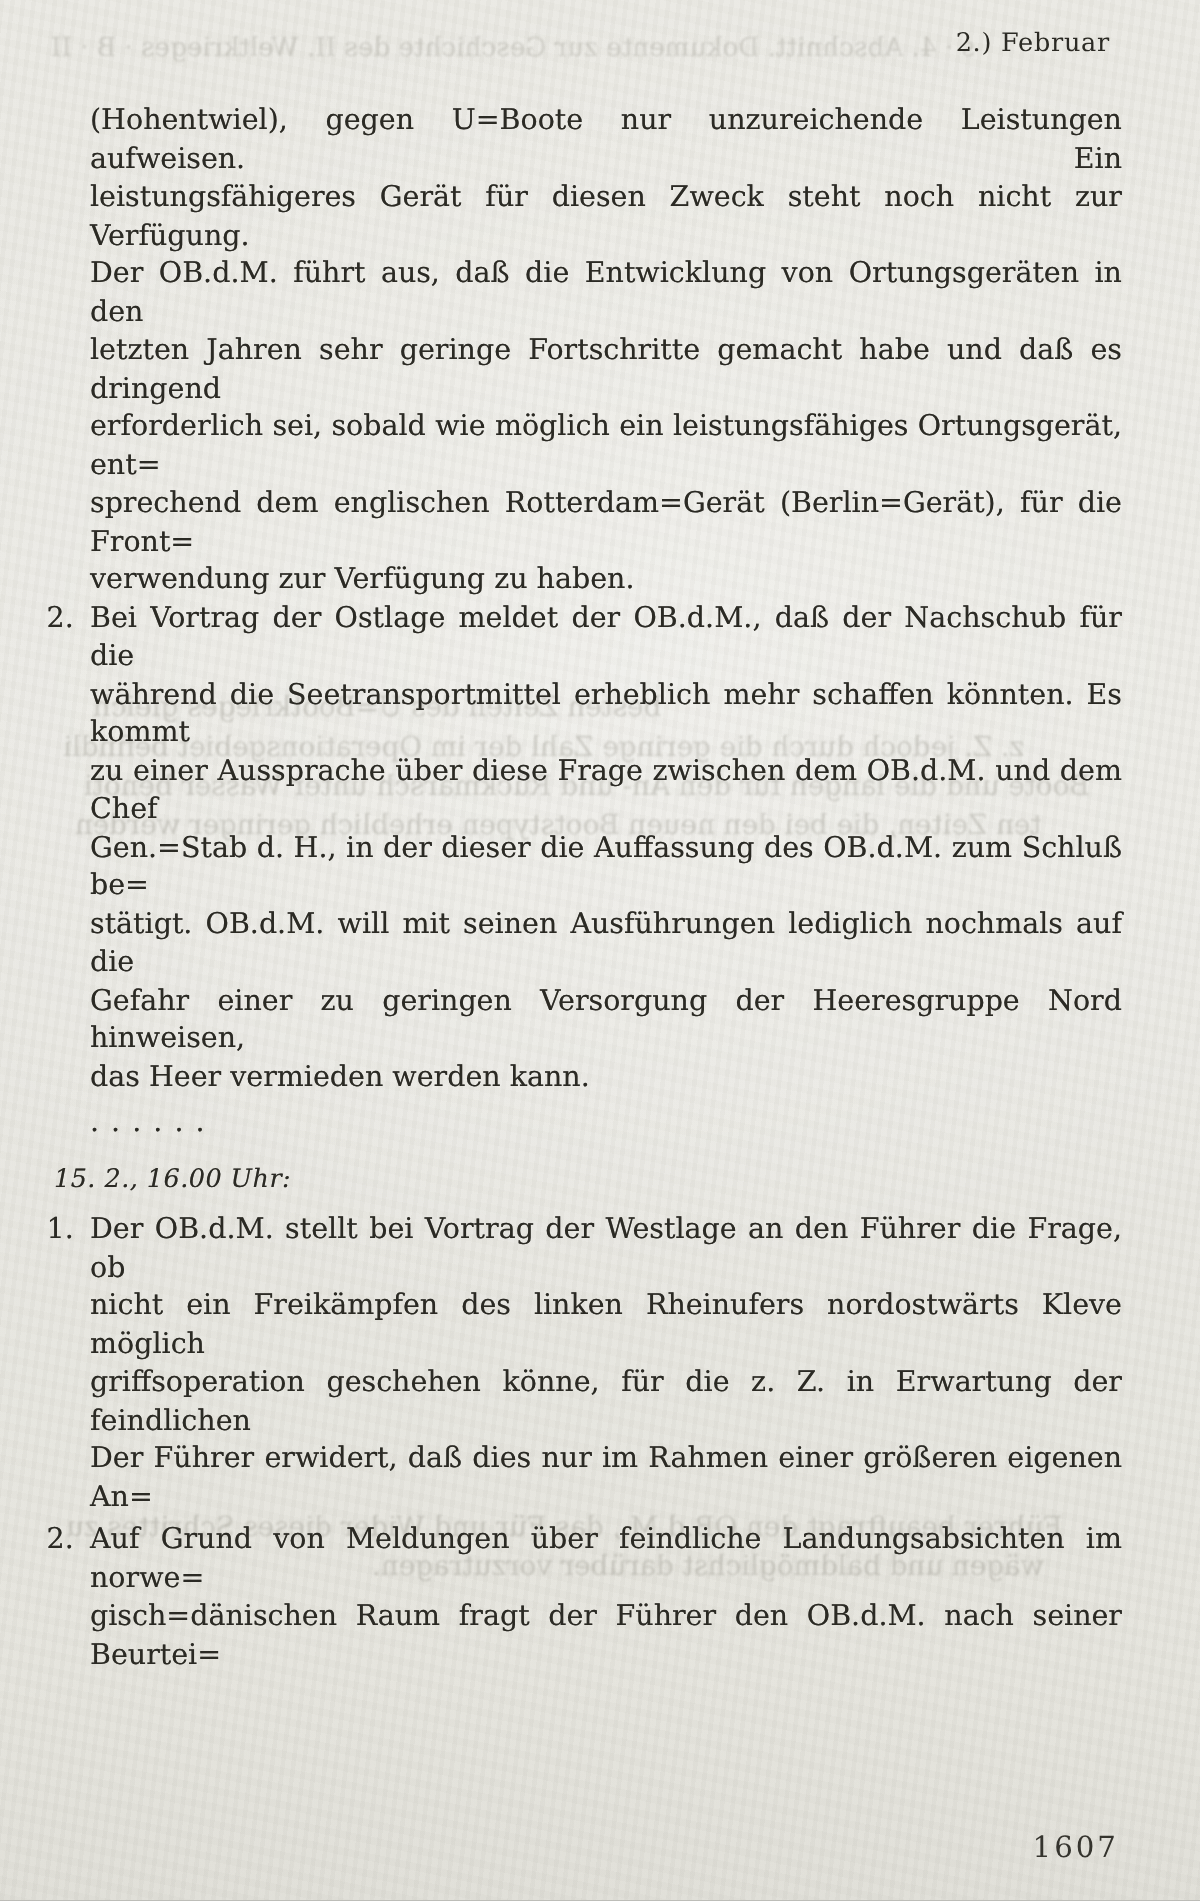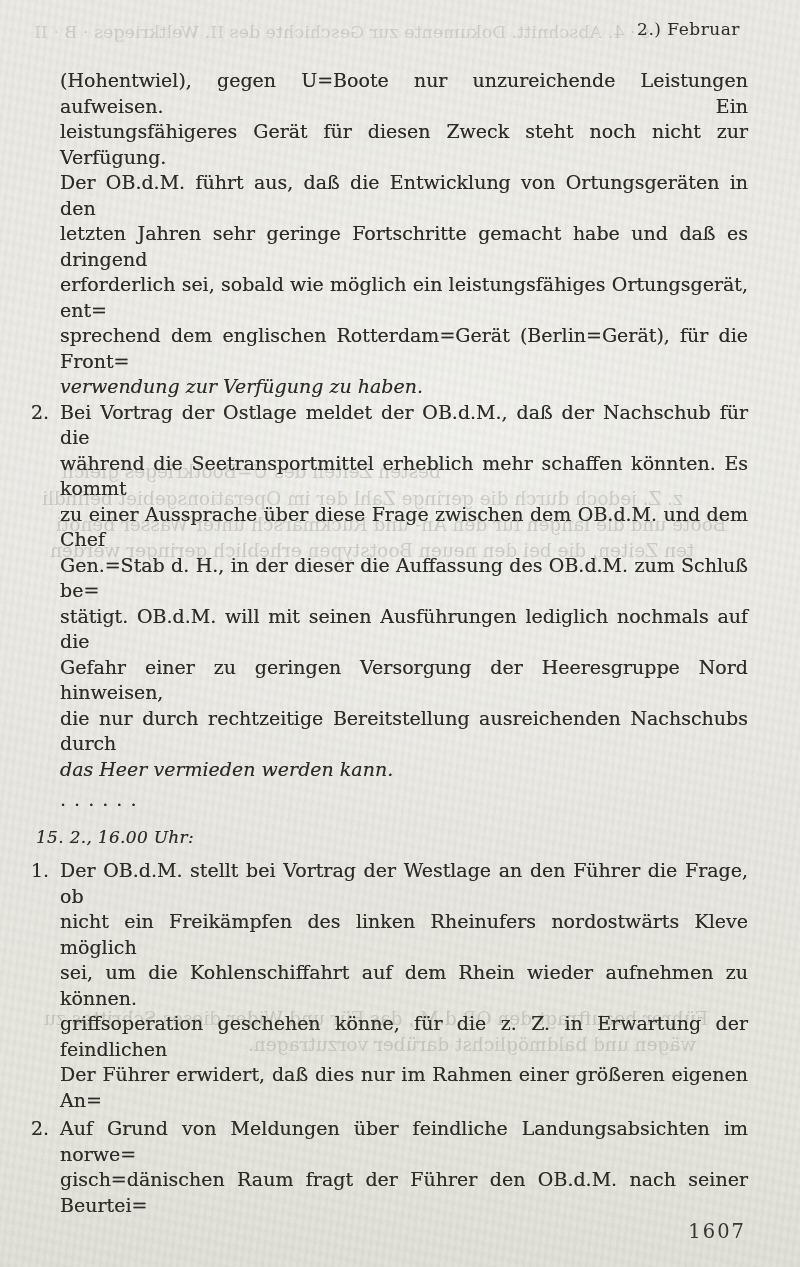--- a/index.html
+++ b/index.html
@@ -30,21 +30,21 @@
     font-size:17px; letter-spacing:0.5px; z-index:2;
   }
 
   .textblock {
     position:absolute; left:60px; top:68px; width:688px;
     font-size:19px; line-height:25.5px; z-index:2;
     text-shadow:0 0 0.4px rgba(43,42,36,0.55);
   }
 
   .line { text-align:justify; text-align-last:justify; }
-  .line.last { text-align-last:left;font-style:italic; }
+  .line.last { text-align-last:left; }
 
   .item { position:relative; }
   .item-number { position:absolute; left:-29px; top:0; width:26px; }
 
   .separator { margin-top:5px; letter-spacing:1px; }
   .session-heading {
     margin-top:12px; margin-left:-24px;
     font-style:italic; font-size:17px; letter-spacing:0.3px;
   }
   .agenda-first { margin-top:8px; }
@@ -102,35 +102,33 @@
 
     <div class="item">
       <span class="item-number">2.</span>
       <div>
           <div class="line">Bei Vortrag der Ostlage meldet der OB.d.M., daß der Nachschub für die</div>
           <div class="line">während die Seetransportmittel erheblich mehr schaffen könnten. Es kommt</div>
           <div class="line">zu einer Aussprache über diese Frage zwischen dem OB.d.M. und dem Chef</div>
           <div class="line">Gen.=Stab d. H., in der dieser die Auffassung des OB.d.M. zum Schluß be=</div>
           <div class="line">stätigt. OB.d.M. will mit seinen Ausführungen lediglich nochmals auf die</div>
           <div class="line">Gefahr einer zu geringen Versorgung der Heeresgruppe Nord hinweisen,</div>
-          <div class="line">die nur durch rechtzeitige Bereitstellung ausreichenden Nachschubs durch</div>
           <div class="line last">das Heer vermieden werden kann.</div>
         </div>
     </div>
 
     <div class="separator">. . . . . .</div>
 
     <div class="session-heading">15. 2., 16.00 Uhr:</div>
 
     <div class="item agenda-first">
       <span class="item-number">1.</span>
       <div>
           <div class="line">Der OB.d.M. stellt bei Vortrag der Westlage an den Führer die Frage, ob</div>
           <div class="line">nicht ein Freikämpfen des linken Rheinufers nordostwärts Kleve möglich</div>
-          <div class="line">sei, um die Kohlenschiffahrt auf dem Rhein wieder aufnehmen zu können.</div>
           <div class="line">griffsoperation geschehen könne, für die z. Z. in Erwartung der feindlichen</div>
           <div class="line">Der Führer erwidert, daß dies nur im Rahmen einer größeren eigenen An=</div>
         </div>
     </div>
 
     <div class="item agenda-next">
       <span class="item-number">2.</span>
       <div>
           <div class="line">Auf Grund von Meldungen über feindliche Landungsabsichten im norwe=</div>
           <div class="line">gisch=dänischen Raum fragt der Führer den OB.d.M. nach seiner Beurtei=</div>

